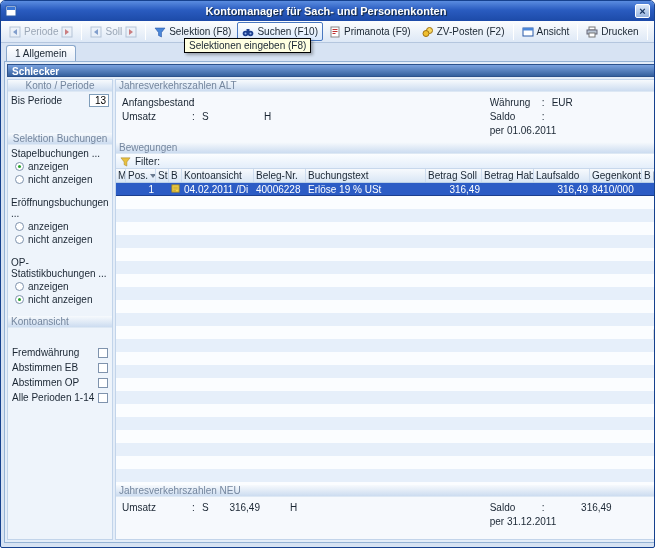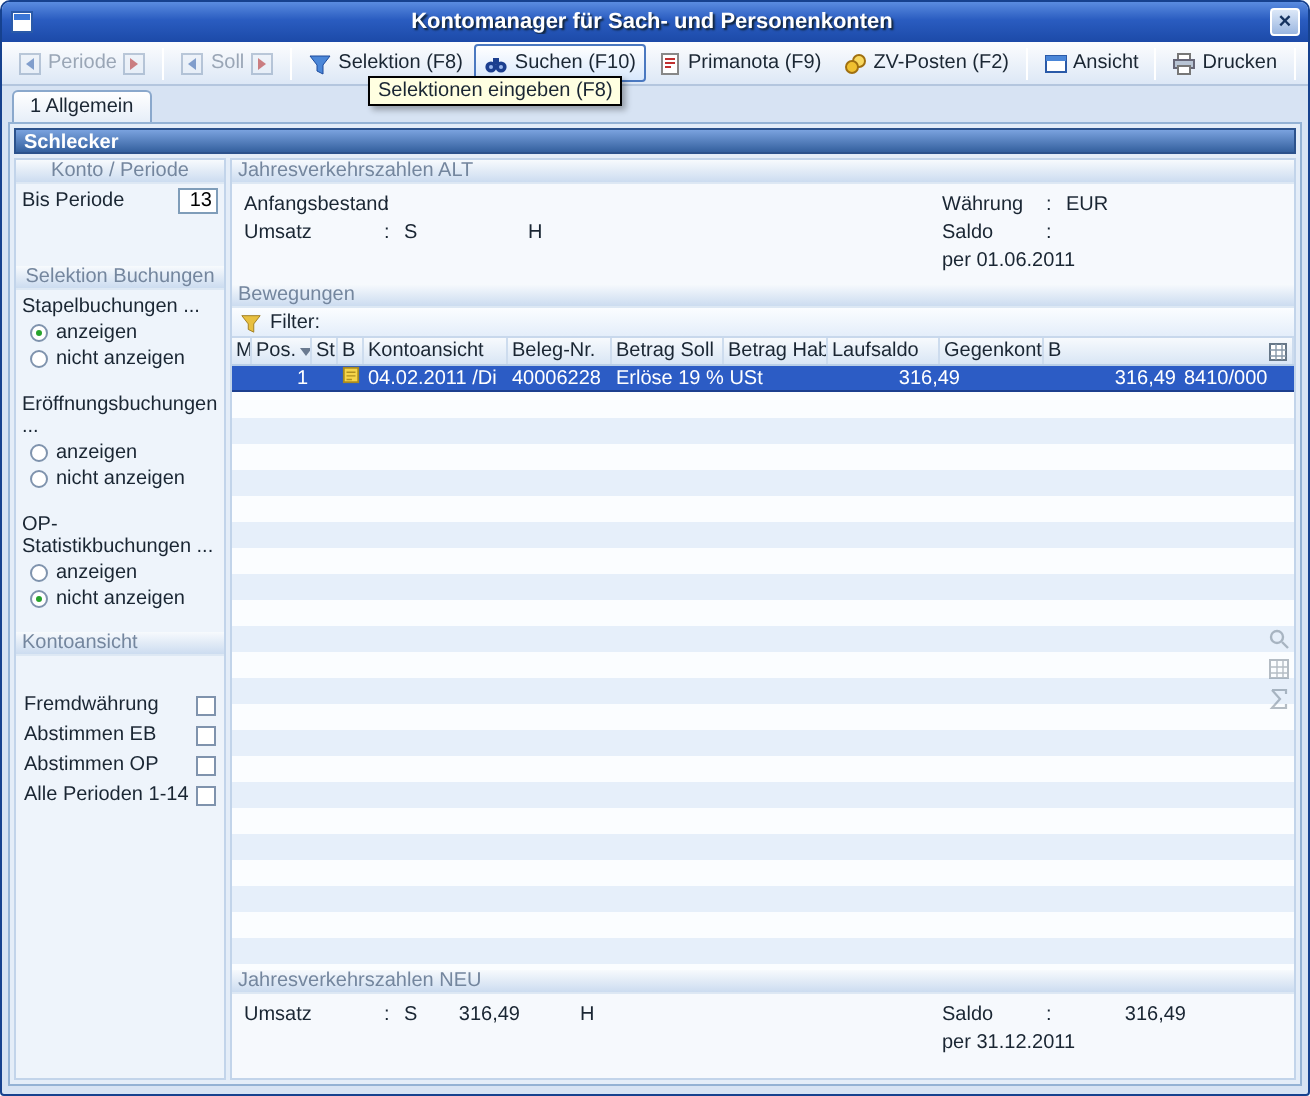--- a/index.html
+++ b/index.html
@@ -344,20 +344,23 @@
               </div>
             <div class="th w-b">
                 <span>B</span>
               </div>
             <div class="th w-datum">
                 <span>Kontoansicht</span>
               </div>
             <div class="th w-beleg">
                 <span>Beleg-Nr.</span>
               </div>
+            <div class="th w-text">
+                <span>Buchungstext</span>
+              </div>
             <div class="th w-soll">
                 <span>Betrag Soll</span>
               </div>
             <div class="th w-haben">
                 <span>Betrag Haben</span>
               </div>
             <div class="th w-lauf">
                 <span>Laufsaldo</span>
               </div>
             <div class="th w-gegen">

